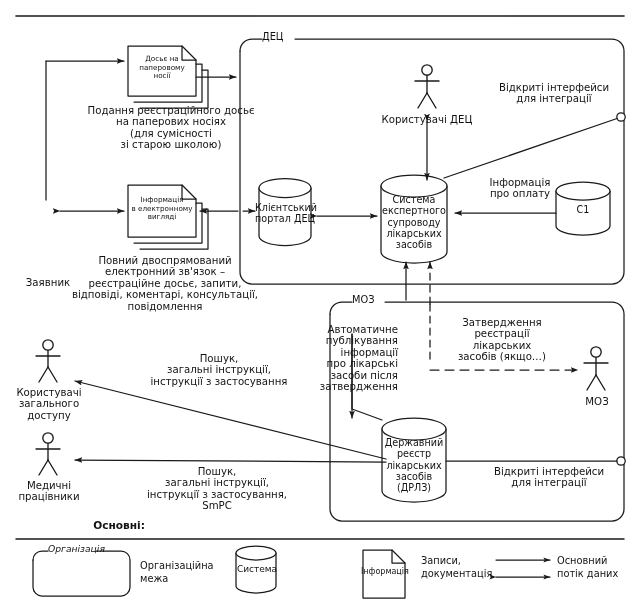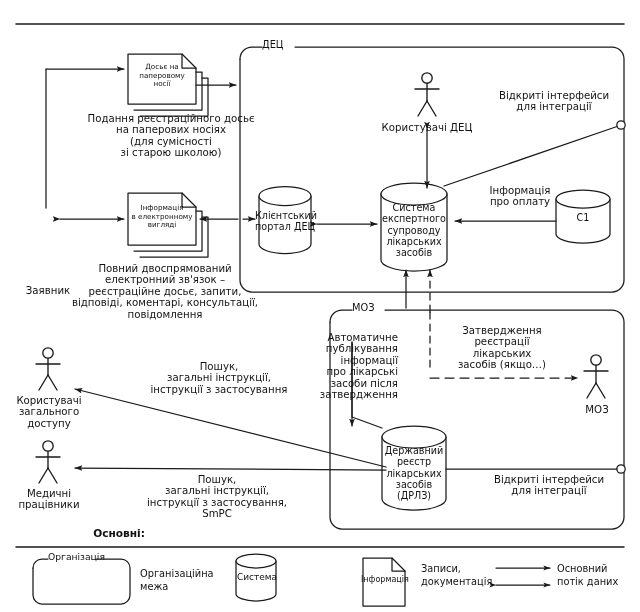--- a/index.html
+++ b/index.html
@@ -1,21 +1,21 @@
 <!DOCTYPE html>
 <html><head>
 <meta charset="utf-8">
 <style>
   html,body{margin:0;padding:0;background:#ffffff;}
   body{
     width:640px;height:612px;position:relative;overflow:hidden;
     font-family:"DejaVu Sans","Liberation Sans",sans-serif;
     color:#111111;
   }
-  #stage{position:absolute;left:0;top:12px;width:640px;height:548px;}
+  #stage{position:absolute;left:0;top:4px;width:640px;height:548px;}
   svg.layer{position:absolute;left:0;top:0;width:640px;height:612px;}
   .txt{position:absolute;text-align:center;line-height:1.12;color:#121212;white-space:pre-line;}
   .lbl-sm{font-size:8.6px;}
   .lbl-md{font-size:10.2px;}
   .doc-txt{font-size:7.2px;line-height:1.2;}
   .cyl-txt{font-size:9.6px;line-height:1.18;}
   .legend-txt{font-size:9.8px;line-height:1.28;text-align:left;}
   .legend-hd{font-size:10.6px;font-weight:bold;text-align:right;}
   .boundary-lbl{font-size:9.8px;text-align:left;}
 </style>
@@ -243,21 +243,21 @@
 інструкції з застосування</div>
   <div class="txt lbl-md" style="left:122px;top:462px;width:190px;">Пошук,
 загальні інструкції,
 інструкції з застосування,
 SmPC</div>
   <div class="txt lbl-md" style="left:488px;top:462px;width:122px;">Відкриті інтерфейси
 для інтеграції</div>
 
   <div class="txt legend-hd" style="left:25px;top:516px;width:120px;">Основні:</div>
 
-  <div class="txt lbl-sm" style="left:48px;top:540px;width:48px;font-size:9.2px;">Організація</div>
+  <div class="txt lbl-sm" style="left:48px;top:540px;width:48px;font-size:9.2px;font-style:italic;">Організація</div>
   <div class="txt legend-txt" style="left:140px;top:556px;width:98px;">Організаційна
 межа</div>
 
   <div class="txt lbl-sm" style="left:234px;top:560px;width:46px;font-size:9px;">Система</div>
 
   <div class="txt lbl-sm" style="left:361px;top:564px;width:46px;font-size:8px;">Інформація</div>
   <div class="txt legend-txt" style="left:557px;top:551px;width:84px;">Основний
 потік даних</div>
 
   <div class="txt legend-txt" style="left:421px;top:551px;width:92px;">Записи,

